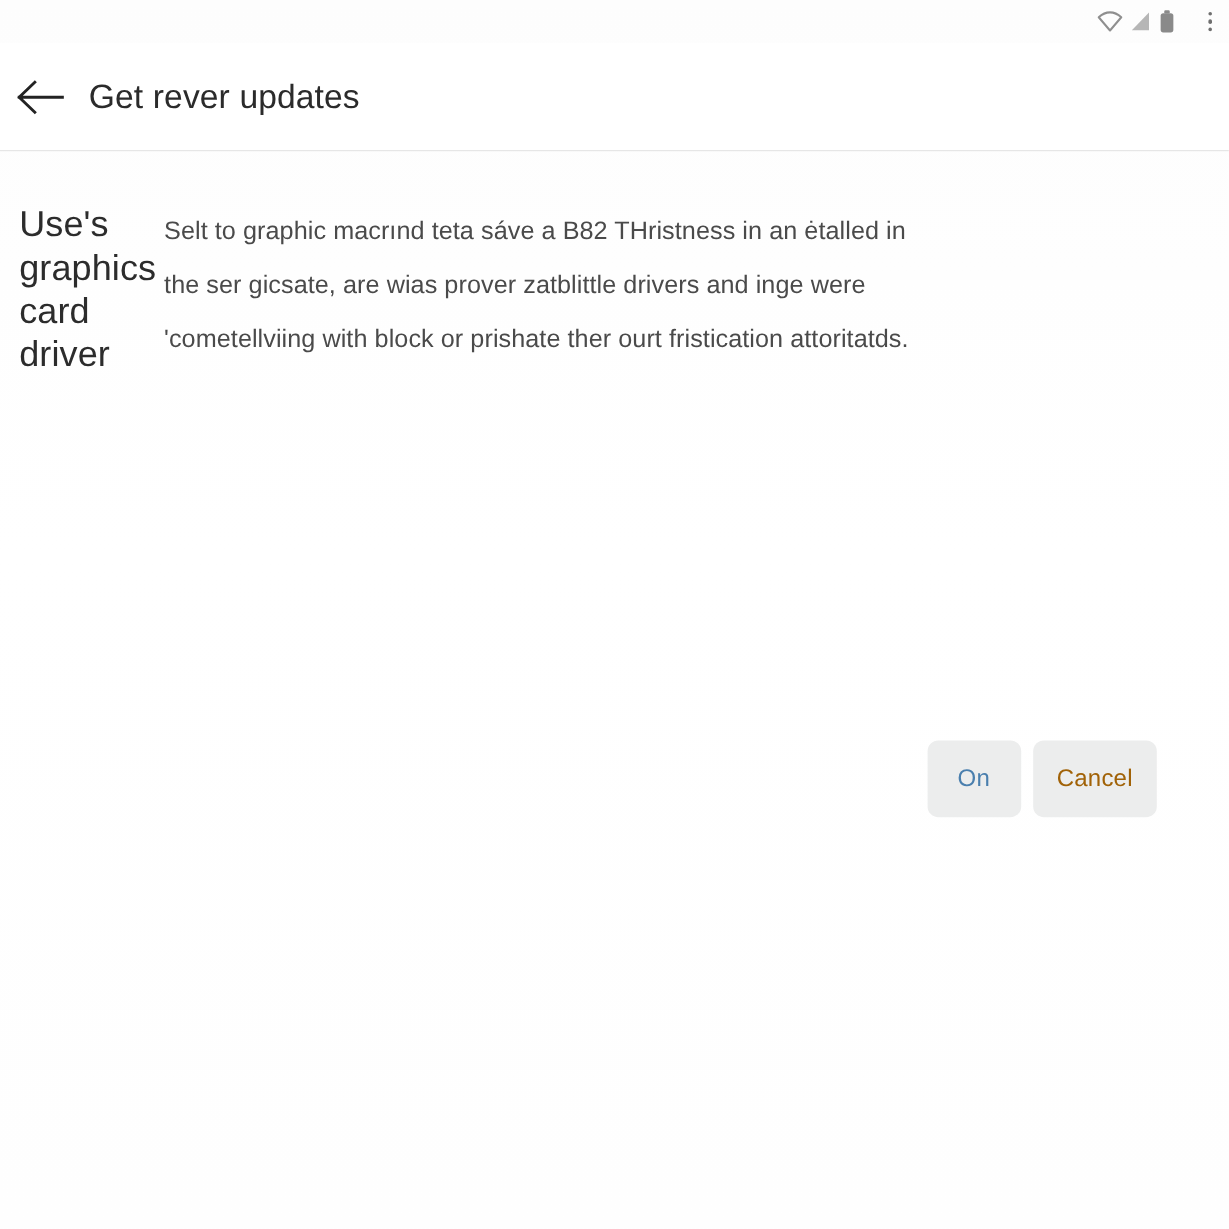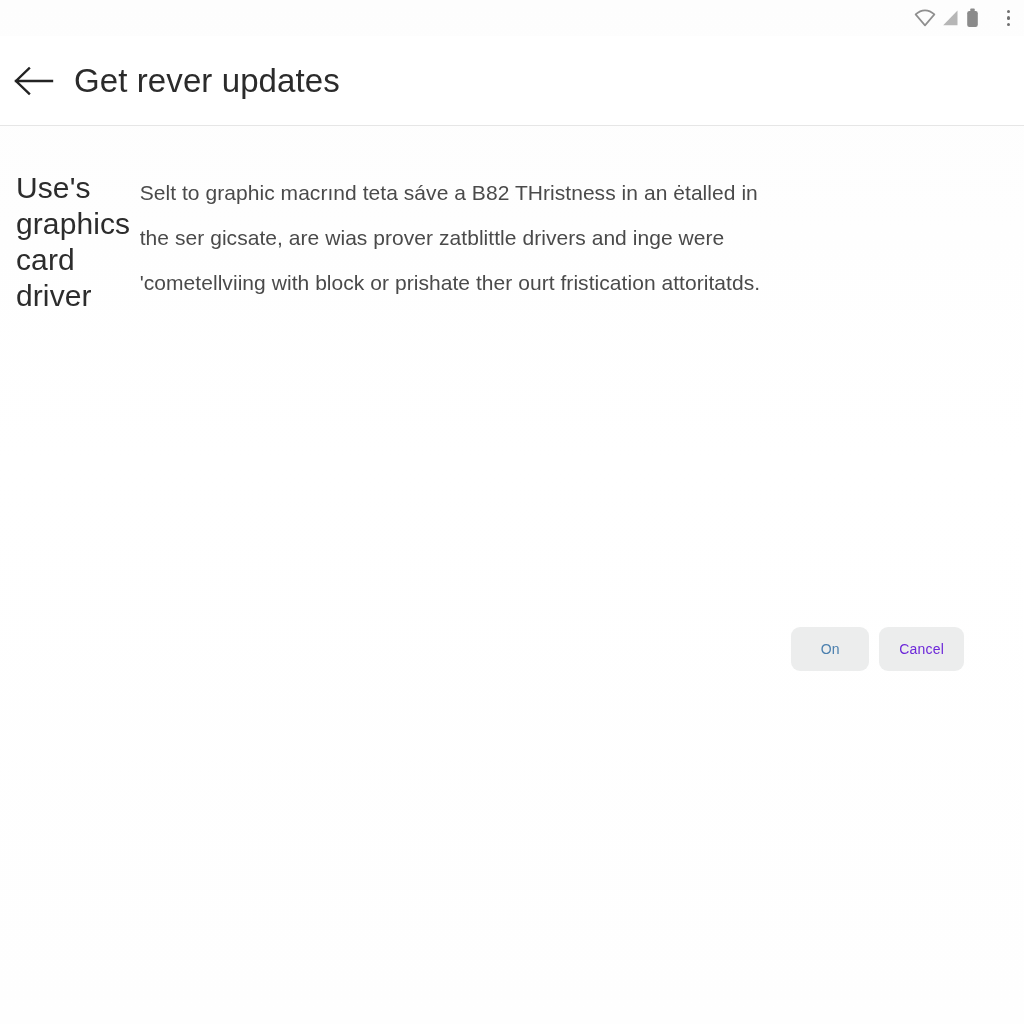--- a/index.html
+++ b/index.html
@@ -77,21 +77,21 @@
   .back-button {
     width: 52px;
     height: 52px;
     display: flex;
     align-items: center;
     justify-content: center;
     cursor: pointer;
     flex: 0 0 auto;
   }
   .header-title {
-    font-size: 33px;
+    font-size: 28px;
     color: #2b2b2b;
     letter-spacing: 0.1px;
     margin-left: 14px;
     white-space: nowrap;
     font-weight: 400;
   }
 
   
   .content {
     flex: 1 1 auto;
@@ -122,40 +122,40 @@
   .actions {
     margin-top: 104px;
     display: flex;
     justify-content: flex-end;
     align-items: center;
     gap: 10px;
     padding-right: 16px;
   }
   .action-button {
     min-width: 78px;
-    height: 44px;
+    height: 64px;
     padding: 0 20px;
     border: none;
     border-radius: 9px;
     background: #eceded;
     color: #3f86cf;
     font-family: "Liberation Sans", sans-serif;
-    font-size: 14px;
+    font-size: 20px;
     font-weight: 400;
     letter-spacing: 0.2px;
     cursor: pointer;
     display: flex;
     align-items: center;
     justify-content: center;
   }
   .action-button.primary {
     color: #4a7fae;
   }
   .action-button.secondary {
-    color: #6d28d9;
+    color: #a16207;
     text-align: center;
   }
 
   .filler {
     flex: 1 1 auto;
   }
 </style>
 </head>
 <body>
 

